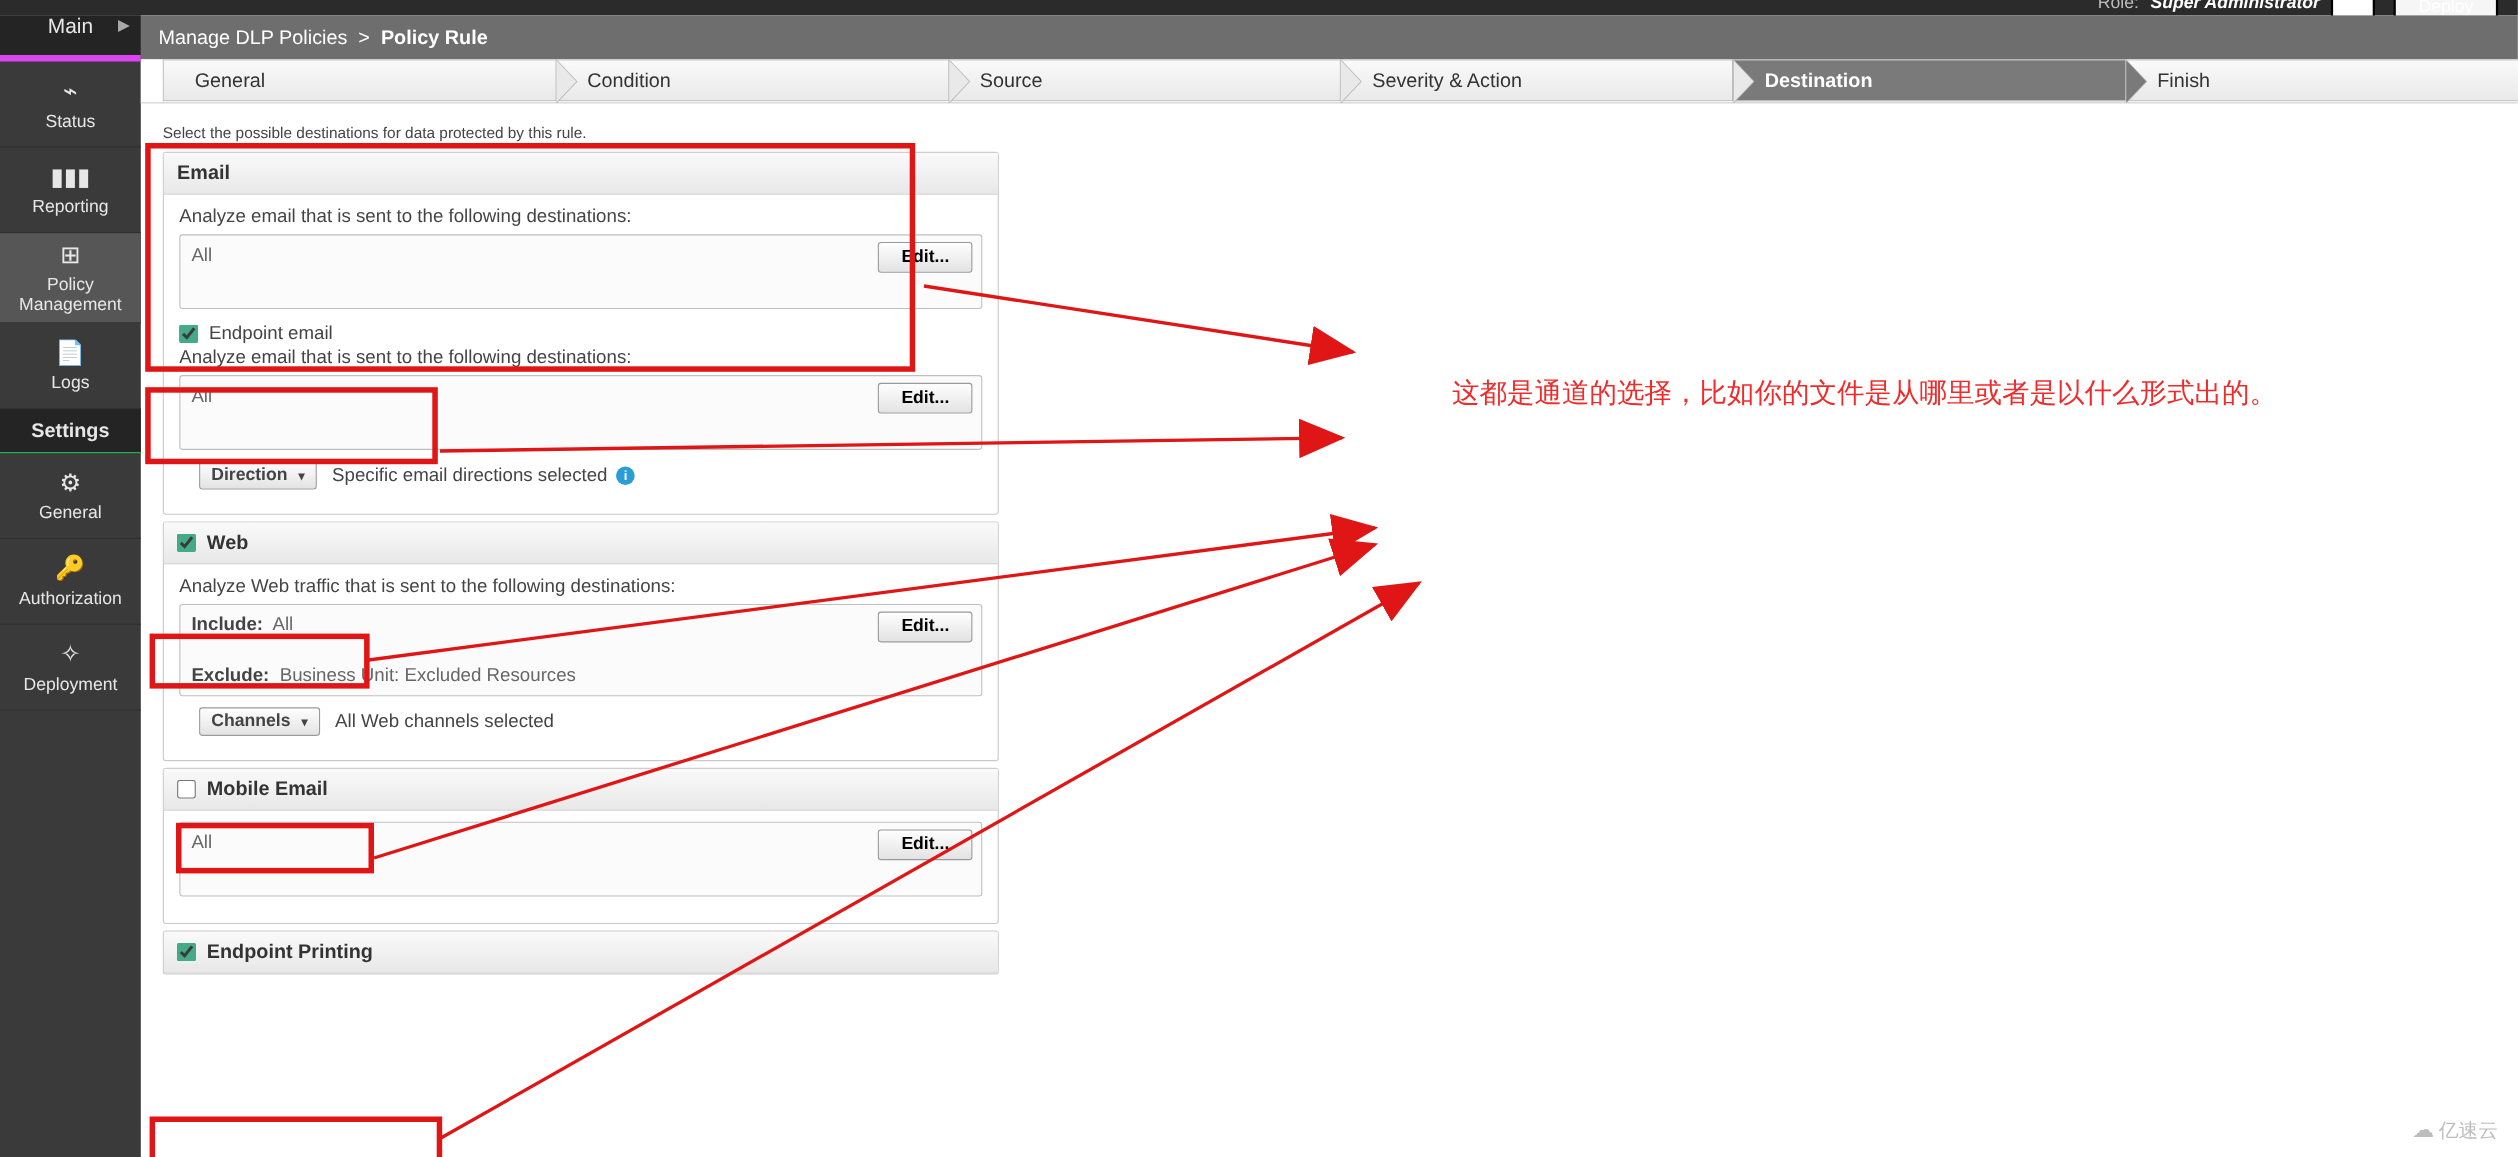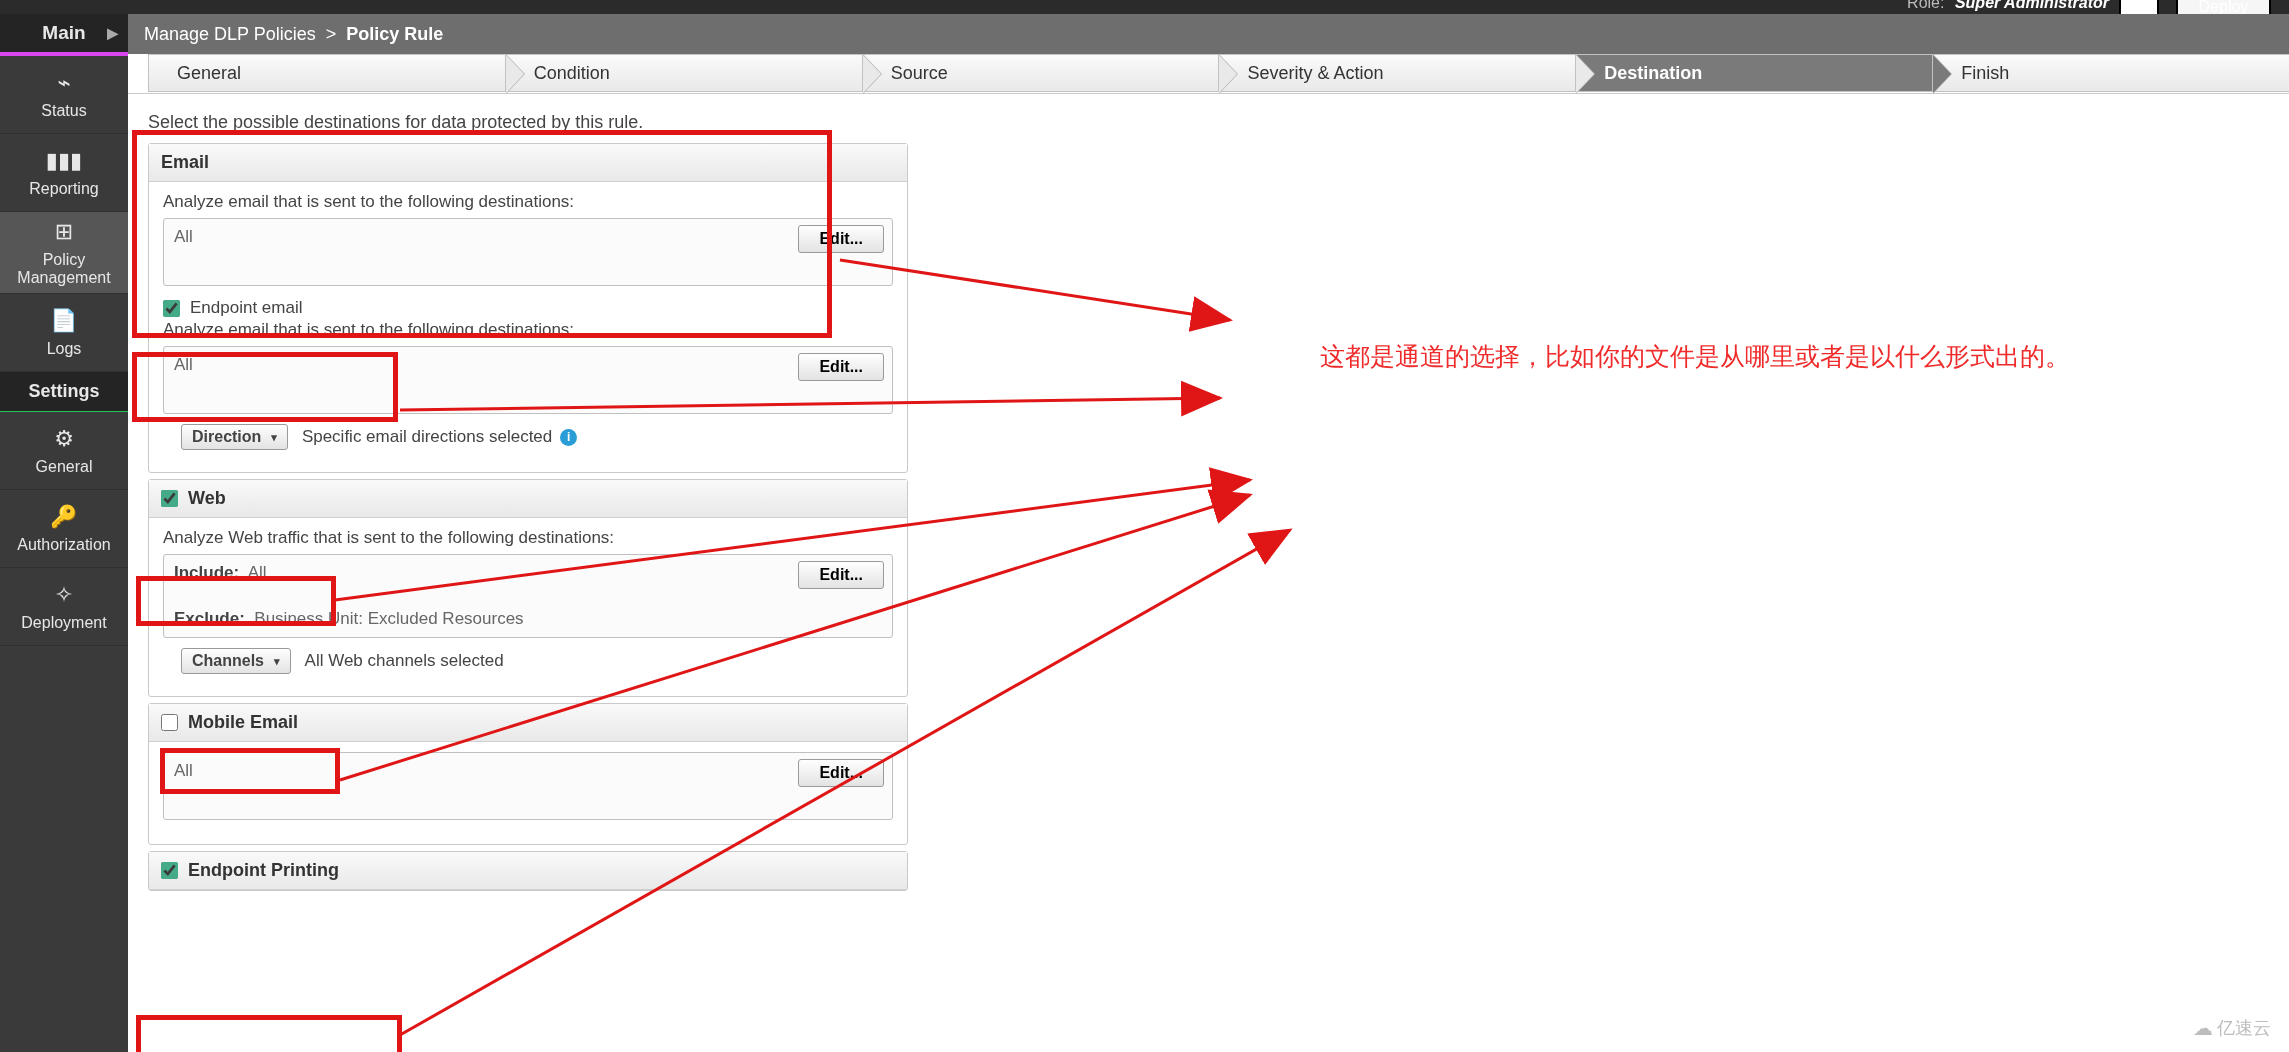--- a/index.html
+++ b/index.html
@@ -8,21 +8,21 @@
   
   .topbar { position: absolute; top: 0; left: 0; right: 0; height: 14px; background: #2b2b2b; color: #fff; font-size: 16px; }
   .topbar .role { position: absolute; right: 180px; top: -6px; font-weight: 600; font-style: italic; }
   .topbar .role .lbl { color: #bbb; font-style: normal; font-weight: normal; margin-right: 6px; }
   .topbtn { position: absolute; top: -6px; height: 26px; border-radius: 4px; font-size: 14px; display: flex; align-items: center; justify-content: center; cursor: pointer; }
   .topbtn.gear { right: 130px; width: 40px; background: #fff; border: 2px solid #000; }
   .topbtn.deploy { right: 18px; width: 95px; background: #f6f6f6; border: 2px solid #000; font-size: 16px; }
 
   
   .sidebar { position: absolute; top: 14px; left: 0; width: 128px; bottom: 0; background: #3a3a3a; color: #e7e7e7; }
-  .side-hdr { height: 42px; background: #242424; display: flex; align-items: center; justify-content: center; font-weight: 700; font-size: 19px; border-bottom: 4px solid #d946ef; position: relative; }
+  .side-hdr { height: 42px; background: #242424; display: flex; justify-content: center; font-weight: 400; font-size: 19px; border-bottom: 6px solid #d946ef; position: relative; }
   .side-hdr .chev { position: absolute; right: 10px; font-size: 14px; color: #aaa; }
   .nav-item { display: flex; flex-direction: column; align-items: center; justify-content: center; height: 78px; font-size: 16px; color: #e7e7e7; border-bottom: 1px solid #303030; cursor: pointer; }
   .nav-item .icon { font-size: 22px; margin-bottom: 6px; color: #e7e7e7; }
   .nav-item.active { background: #565656; }
   .nav-item.double { height: 82px; }
   .side-sub { height: 40px; background: #242424; display: flex; align-items: center; justify-content: center; font-weight: 600; font-size: 18px; border-bottom: 1px solid #22c55e; }
 
   
   .crumb { position: absolute; left: 128px; top: 14px; right: 0; height: 40px; background: #6e6e6e; color: #fff; display: flex; align-items: center; padding-left: 16px; font-size: 18px; font-weight: 600; }
   .crumb a { color: #fff; text-decoration: none; font-weight: normal; }
@@ -32,21 +32,21 @@
   .wizard { position: absolute; left: 128px; top: 54px; right: 0; height: 40px; background: #fff; display: flex; border-bottom: 1px solid #ccc; padding-left: 20px; }
   .wiz-step { position: relative; height: 38px; display: flex; align-items: center; padding: 0 50px 0 28px; font-size: 18px; color: #333; background: linear-gradient(#fafafa,#e9e9e9); border: 1px solid #c2c2c2; border-right: none; margin-right: -1px; flex: 1; cursor: pointer; }
   .wiz-step::after { content: ""; position: absolute; right: -18px; top: 0; width: 0; height: 0; border-top: 19px solid transparent; border-bottom: 19px solid transparent; border-left: 18px solid #e9e9e9; z-index: 2; }
   .wiz-step::before { content: ""; position: absolute; right: -19px; top: -1px; width: 0; height: 0; border-top: 20px solid transparent; border-bottom: 20px solid transparent; border-left: 19px solid #b5b5b5; z-index: 1; }
   .wiz-step.active { background: #7a7a7a; color: #fff; font-weight: 600; }
   .wiz-step.active::after { border-left-color: #7a7a7a; }
   .wiz-step:last-child::after, .wiz-step:last-child::before { display: none; }
 
   
   .main { position: absolute; left: 128px; top: 94px; bottom: 0; width: 800px; padding: 18px 0 0 20px; }
-  .intro { font-size: 18px; color: #444; margin-bottom: 10px; }
+  .intro { font-size: 14px; color: #444; margin-bottom: 10px; }
   .panel { width: 760px; border: 1px solid #c9c9c9; border-radius: 3px; margin-bottom: 6px; background: #fff; }
   .panel-hdr { background: linear-gradient(#fafafa,#e8e8e8); border-bottom: 1px solid #d0d0d0; padding: 8px 12px; display: flex; align-items: center; font-weight: 600; font-size: 18px; }
   .panel-hdr input[type=checkbox] { width: 17px; height: 17px; margin-right: 10px; accent-color: #4a8; }
   .panel-body { padding: 10px 14px 14px 14px; font-size: 17px; color: #444; }
   .cb-row { display: flex; align-items: center; margin-bottom: 2px; }
   .cb-row input[type=checkbox] { width: 17px; height: 17px; margin-right: 10px; accent-color: #4a8; }
   .desc { margin-bottom: 6px; }
   .listbox { border: 1px solid #c0c0c0; border-radius: 3px; background: #fbfbfb; min-height: 68px; padding: 8px 10px; position: relative; display: flex; align-items: flex-start; justify-content: space-between; margin-bottom: 10px; }
   .listbox.tall { min-height: 84px; flex-direction: column; }
   .listbox .val { color: #666; font-size: 17px; }

